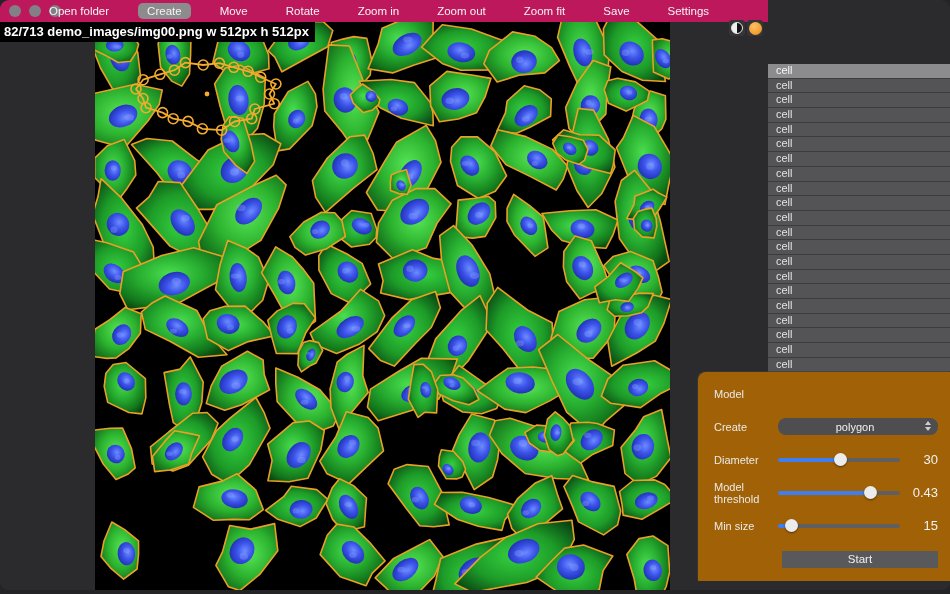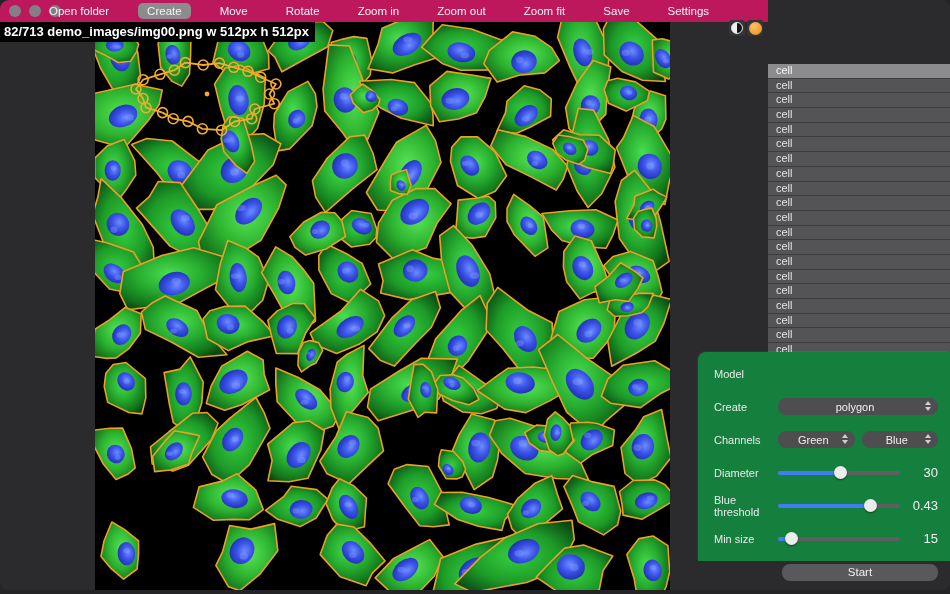--- a/index.html
+++ b/index.html
@@ -23,37 +23,37 @@
   .icon-btn{width:16px;height:16px;background:#353537;border-radius:3px;display:flex;align-items:center;justify-content:center;}
   .contrast-icon{width:10px;height:10px;border-radius:50%;border:1px solid #e8e8e8;background:linear-gradient(90deg,#f0f0f0 0 46%,#141414 46% 100%);}
   .swatch{width:13px;height:13px;border-radius:50%;background:radial-gradient(circle at 38% 32%,#ffc066,#f2a133 60%,#d9892a);}
 
   
   .cell-list{position:absolute;left:768px;top:25px;width:182px;height:568px;overflow:hidden;z-index:2;margin-top:39px;}
   .list-row{height:13.7px;background:#545456;border-bottom:1px solid #3c3c3e;color:#e3e3e3;font-size:11px;line-height:13.5px;padding-left:8px;}
   .list-row.selected{background:#8c8c8e;color:#f6f6f6;}
 
   
-  .panel{position:absolute;left:698px;top:352px;width:252px;height:209px;background:#15803d;border-radius:8px 0 0 0;z-index:4;box-shadow:-1px -1px 0 rgba(255,255,255,0.05);}
+  .panel{position:absolute;left:698px;top:372px;width:252px;height:209px;background:#a16207;border-radius:8px 0 0 0;z-index:4;box-shadow:-1px -1px 0 rgba(255,255,255,0.05);}
   .prow{display:flex;align-items:center;height:23px;margin:10px 12px 0 16px;}
   .plabel{width:64px;color:#eaeaea;font-size:11px;flex:none;}
   .pcontrols{flex:1;display:flex;gap:7px;}
   .select{position:relative;flex:1;height:17px;background:#4e4e50;border-radius:8px;display:flex;align-items:center;justify-content:center;color:#f0f0f0;font-size:11px;}
   .select .val{padding-right:6px;}
   .chev{position:absolute;right:7px;top:3px;display:flex;flex-direction:column;gap:2px;}
   .chev i{display:block;width:0;height:0;border-left:3px solid transparent;border-right:3px solid transparent;}
   .chev i.up{border-bottom:4px solid #cfcfcf;}
   .chev i.dn{border-top:4px solid #cfcfcf;}
   .srow .slider{flex:1;position:relative;height:13px;margin-right:10px;}
   .track{position:absolute;left:0;right:0;top:5px;height:3.5px;background:#5f5f61;border-radius:2px;}
   .fill{position:absolute;left:0;top:5px;height:3.5px;background:#3e7ef0;border-radius:2px;}
   .knob{position:absolute;top:-0.5px;width:13px;height:13px;border-radius:50%;background:#ececec;box-shadow:0 1px 2px rgba(0,0,0,0.5);}
   .pvalue{width:28px;text-align:right;color:#f2f2f2;font-size:13px;flex:none;}
   .start-row{margin:14px 12px 0 16px;display:flex;}
-  .start-btn{margin-left:68px;width:156px;height:17px;background:#59595b;border-radius:8px;color:#f0f0f0;font-size:11.5px;text-align:center;line-height:17px;}
+  .start-btn{margin-left:68px;width:156px;height:17px;background:#59595b;border-radius:0;color:#f0f0f0;font-size:11.5px;text-align:center;line-height:17px;}
 </style>
 </head>
 <body>
 
 <div class="window">
 
   <div class="titlebar">
     <div class="traffic">
       <span class="tl"></span>
       <span class="tl"></span>
@@ -504,51 +504,32 @@
       <div class="pcontrols">
         <div class="select">
           <span class="val">polygon</span>
           <span class="chev">
               <i class="up"></i>
               <i class="dn"></i>
             </span>
         </div>
       </div>
     </div>
-    <div class="prow">
-      <span class="plabel">Channels</span>
-      <div class="pcontrols">
-        <div class="select">
-          <span class="val">Green</span>
-          <span class="chev">
-              <i class="up"></i>
-              <i class="dn"></i>
-            </span>
-        </div>
-        <div class="select">
-          <span class="val">Blue</span>
-          <span class="chev">
-              <i class="up"></i>
-              <i class="dn"></i>
-            </span>
-        </div>
-      </div>
-    </div>
     <div id="slider-rows">
         <div class="prow srow">
           <span class="plabel">Diameter</span>
           <div class="slider">
             <div class="track"></div>
             <div class="fill" style="width: 51%; background: rgb(62, 126, 240);"></div>
             <div class="knob" style="left: calc(51% - 6.5px);"></div>
           </div>
           <span class="pvalue">30</span>
         </div>
         <div class="prow srow">
-          <span class="plabel">Blue threshold</span>
+          <span class="plabel">Model threshold</span>
           <div class="slider">
             <div class="track"></div>
             <div class="fill" style="width: 76%; background: rgb(62, 126, 240);"></div>
             <div class="knob" style="left: calc(76% - 6.5px);"></div>
           </div>
           <span class="pvalue">0.43</span>
         </div>
         <div class="prow srow">
           <span class="plabel">Min size</span>
           <div class="slider">

